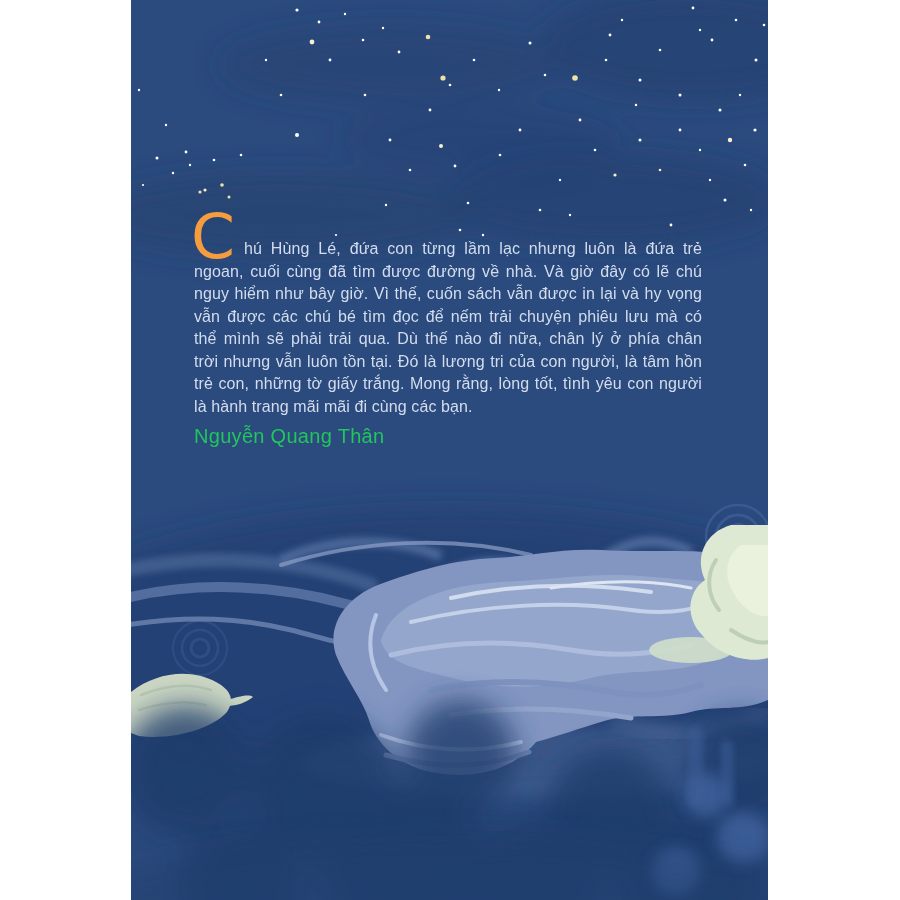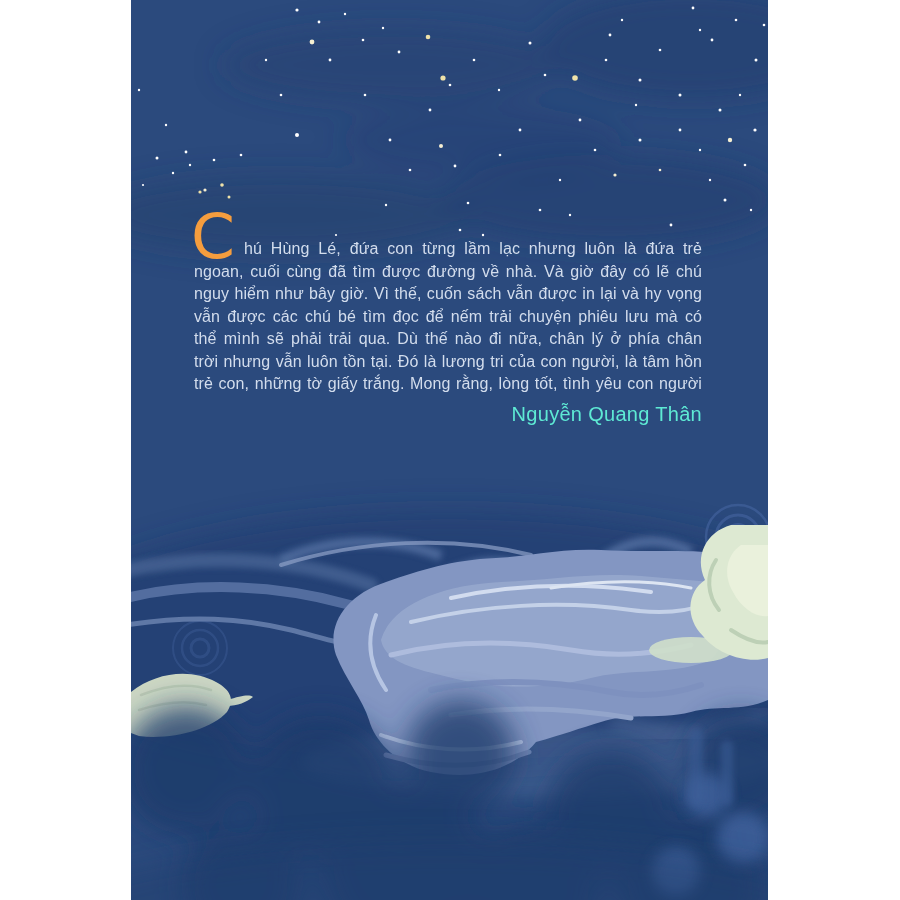--- a/index.html
+++ b/index.html
@@ -26,23 +26,23 @@
   }
   .lines { margin-top:23px; }
   .line {
     font-size:16px; line-height:22.5px; height:22.5px;
     text-align:justify; text-align-last:justify;
     letter-spacing:0.1px; white-space:normal; overflow:visible;
   }
   .line.first { padding-left:50px; }
   .line.last  { text-align-last:left; }
   .author {
-    margin-top:7px; text-align:right;
+    margin-top:7px; text-align:left;
     font-size:20px; letter-spacing:0.3px;
-    color:#5eead4;
+    color:#22c55e;
   }
 </style>
 </head>
 <body>
 
 <div class="canvas">
   <div class="page">
 
     <svg class="illustration" width="637" height="900" viewBox="0 0 637 900">
       <defs>
@@ -252,18 +252,19 @@
     <div class="textblock">
       <span class="dropcap">C</span>
       <div class="lines">
           <div class="line first">hú Hùng Lé, đứa con từng lầm lạc nhưng luôn là đứa trẻ</div>
           <div class="line">ngoan, cuối cùng đã tìm được đường về nhà. Và giờ đây có lẽ chú</div>
           <div class="line">nguy hiểm như bây giờ. Vì thế, cuốn sách vẫn được in lại và hy vọng</div>
           <div class="line">vẫn được các chú bé tìm đọc để nếm trải chuyện phiêu lưu mà có</div>
           <div class="line">thể mình sẽ phải trải qua. Dù thế nào đi nữa, chân lý ở phía chân</div>
           <div class="line">trời nhưng vẫn luôn tồn tại. Đó là lương tri của con người, là tâm hồn</div>
           <div class="line">trẻ con, những tờ giấy trắng. Mong rằng, lòng tốt, tình yêu con người</div>
+          <div class="line last">là hành trang mãi mãi đi cùng các bạn.</div>
         </div>
       <div class="author">Nguyễn Quang Thân</div>
     </div>
 
   </div>
 </div>
 
 </body></html>

